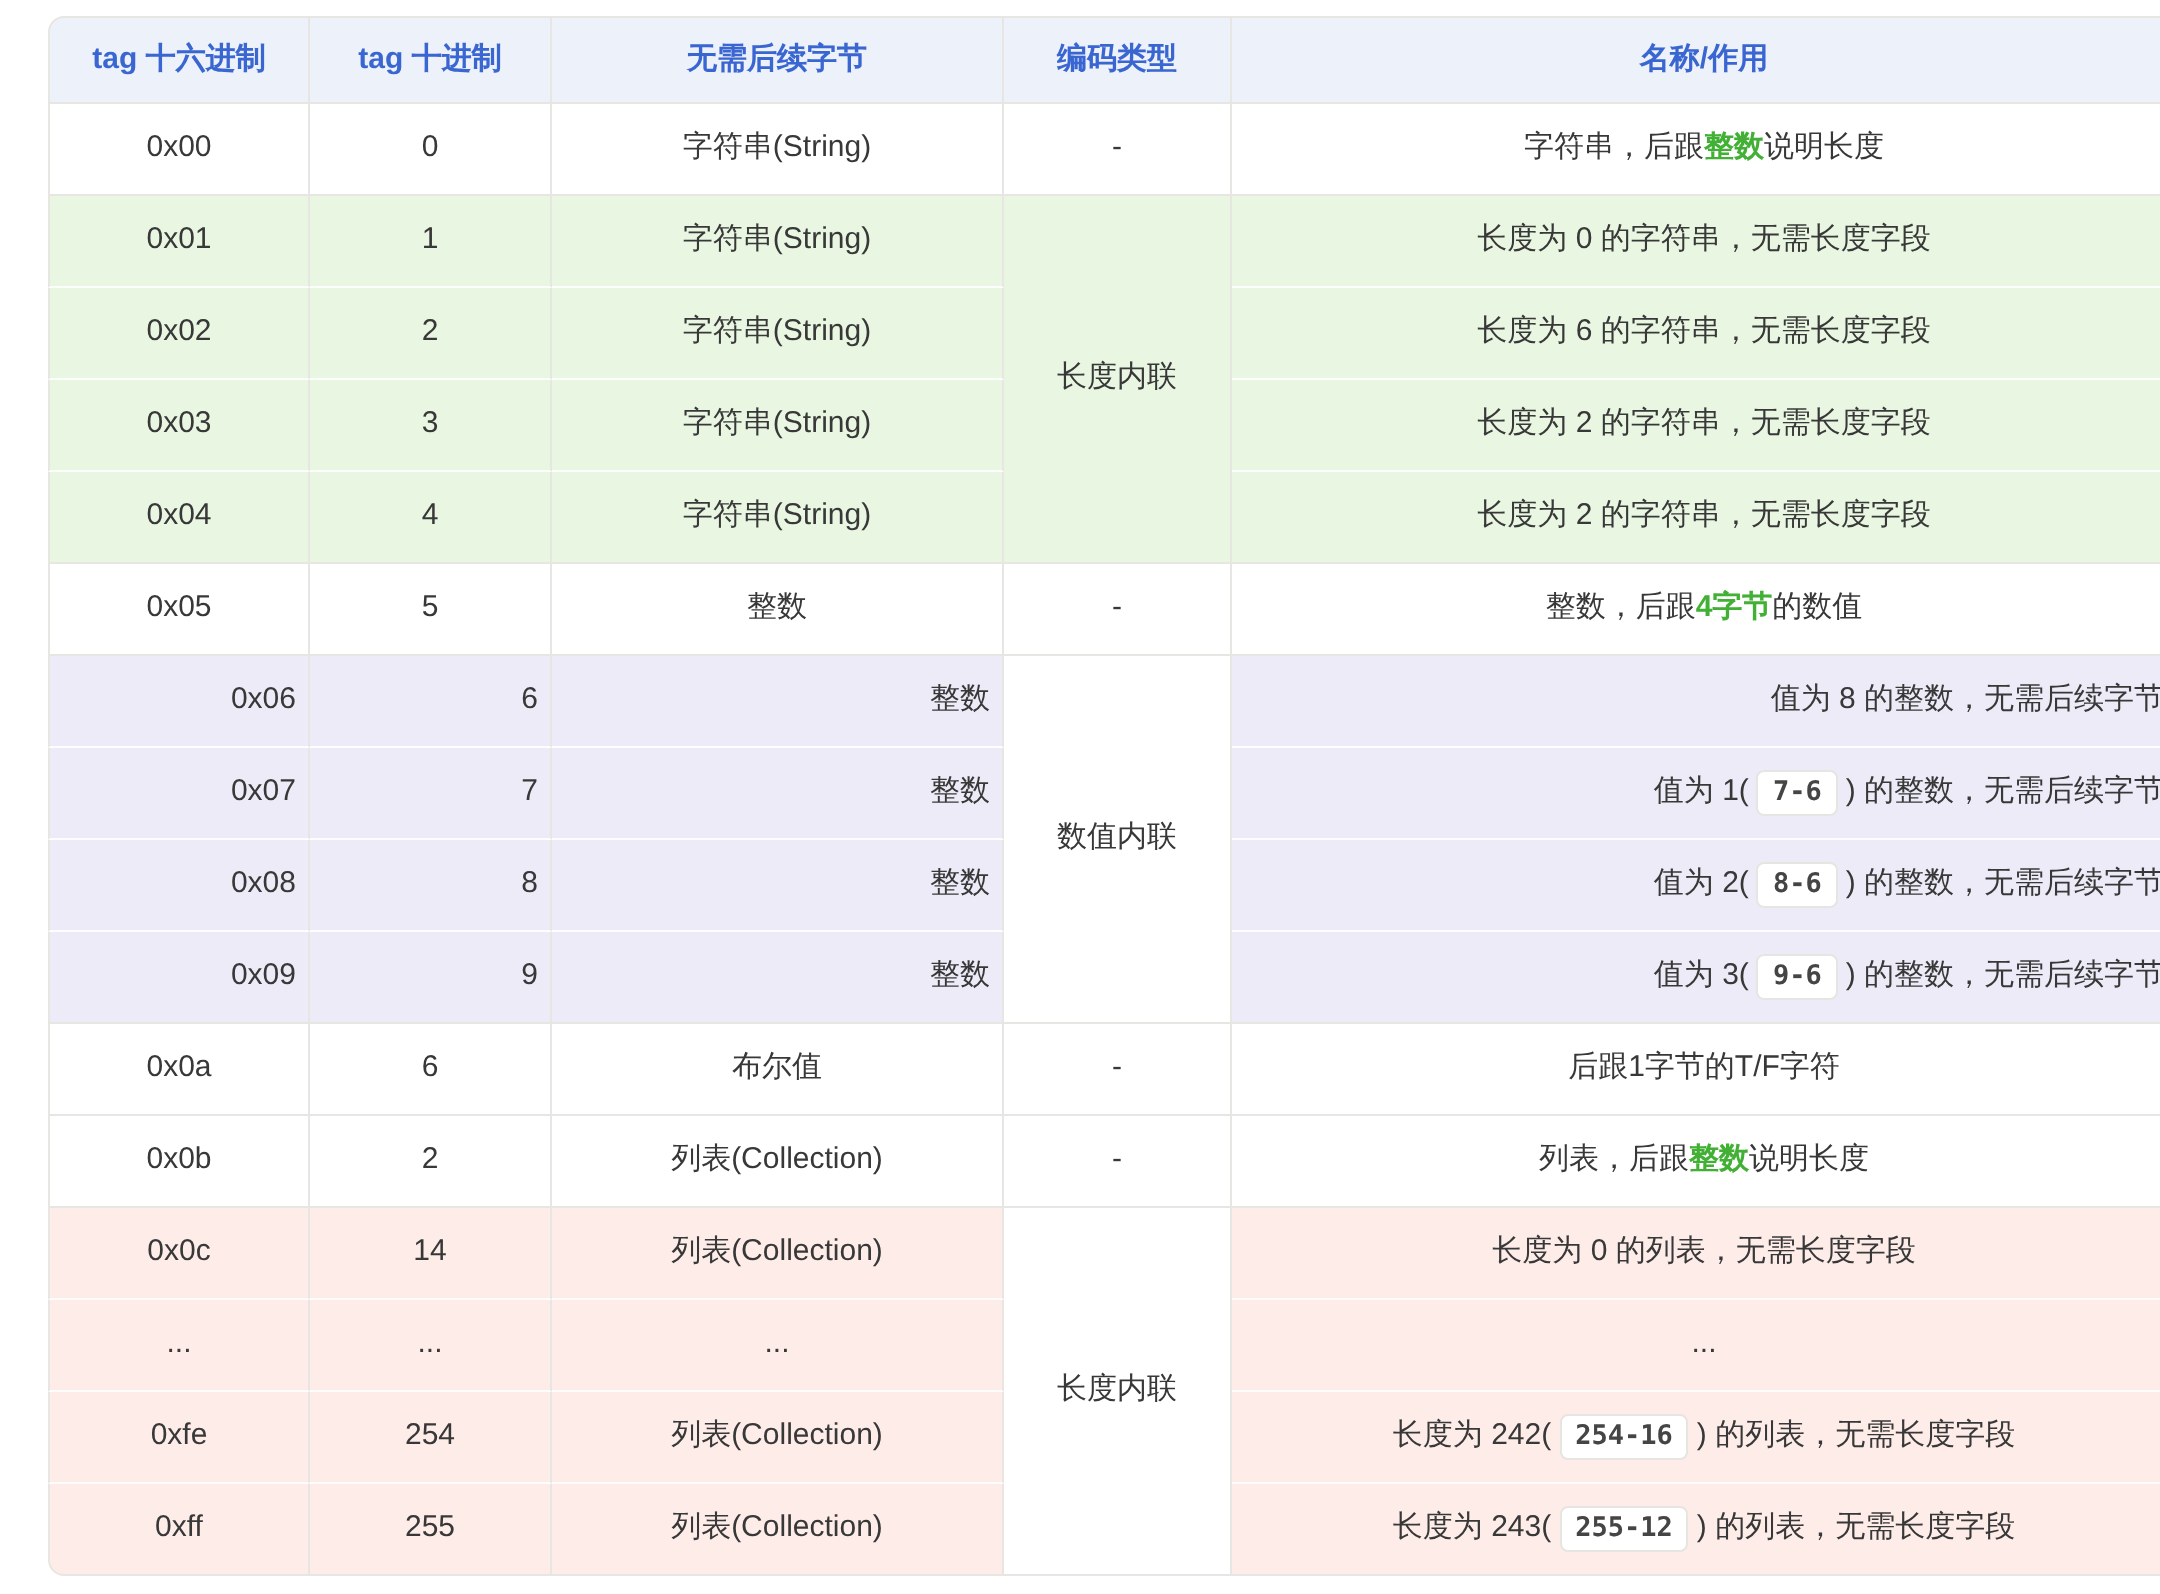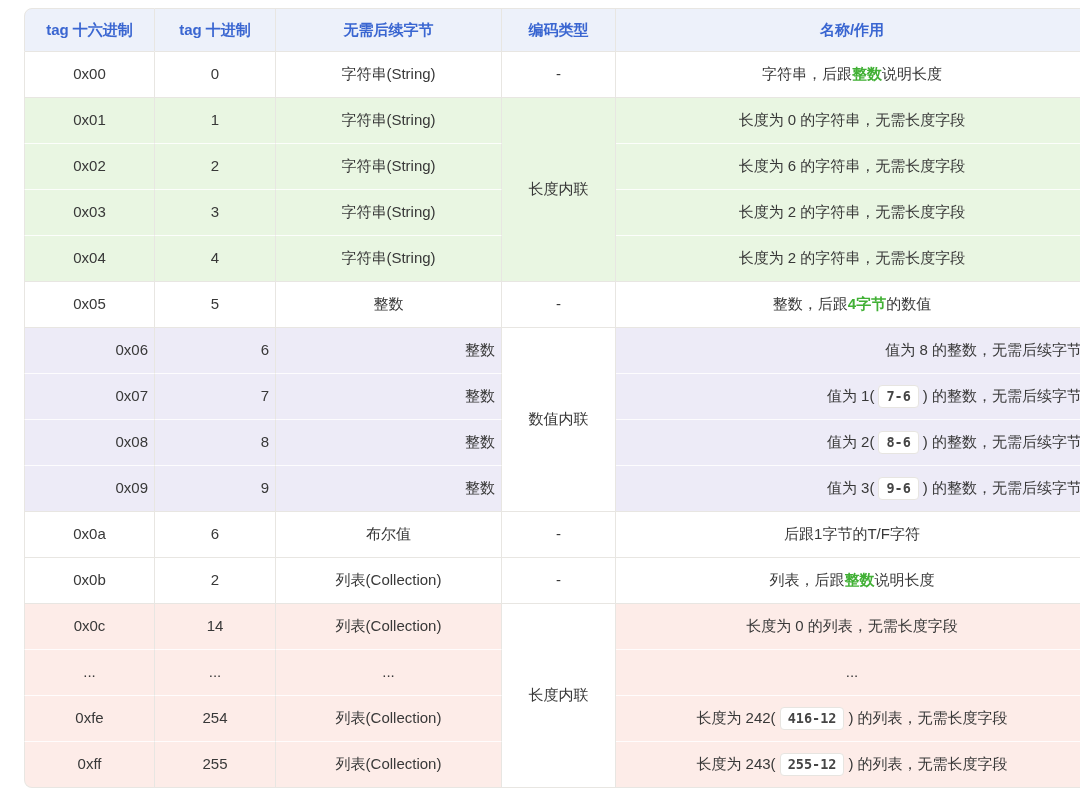--- a/index.html
+++ b/index.html
@@ -143,21 +143,21 @@
         <tr>
           <td class="first bg-pink lt">...</td>
           <td class="bg-pink lt">...</td>
           <td class="bg-pink lt">...</td>
           <td class="bg-pink lt">...</td>
         </tr>
         <tr>
           <td class="first bg-pink lt">0xfe</td>
           <td class="bg-pink lt">254</td>
           <td class="bg-pink lt">列表(Collection)</td>
-          <td class="bg-pink lt">长度为 242(<span class="code">416-12</span>) 的列表，无需长度字段</td>
+          <td class="bg-pink lt">长度为 242(<span class="code">254-16</span>) 的列表，无需长度字段</td>
         </tr>
         <tr>
           <td class="first bg-pink">0xff</td>
           <td class="bg-pink">255</td>
           <td class="bg-pink">列表(Collection)</td>
           <td class="bg-pink">长度为 243(<span class="code">255-12</span>) 的列表，无需长度字段</td>
         </tr>
       </tbody>
   </table>
 </div>

